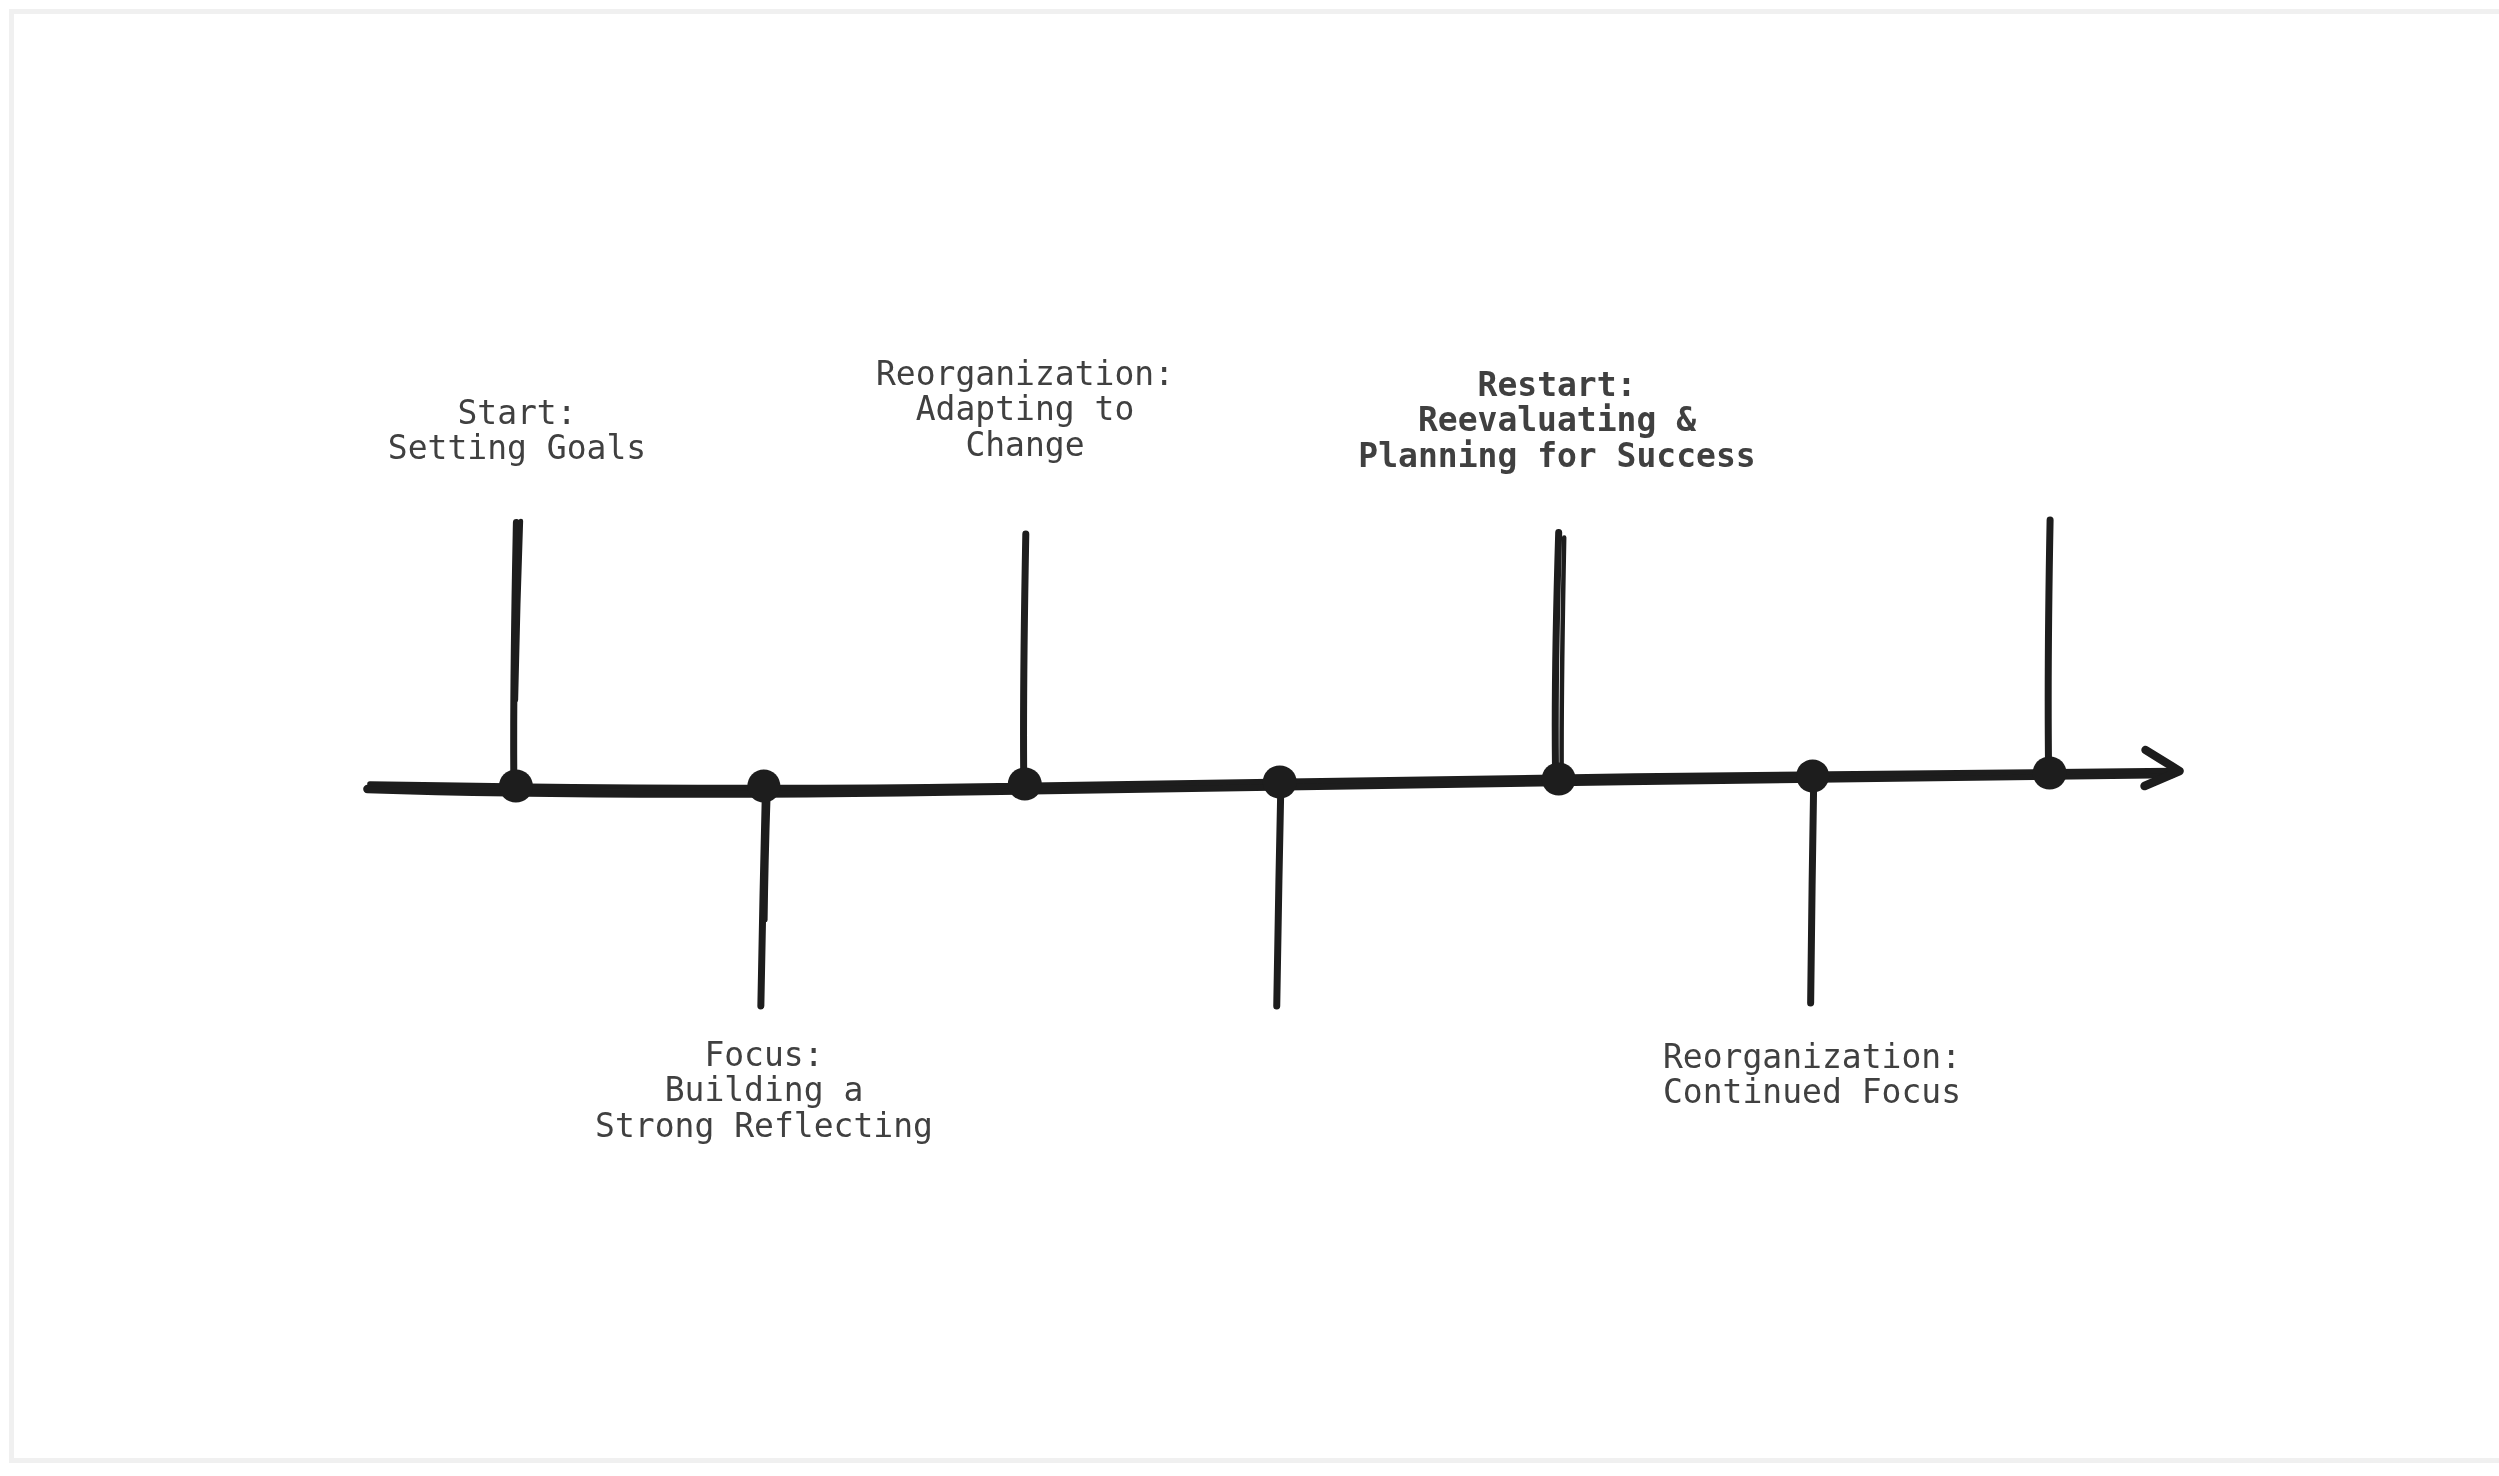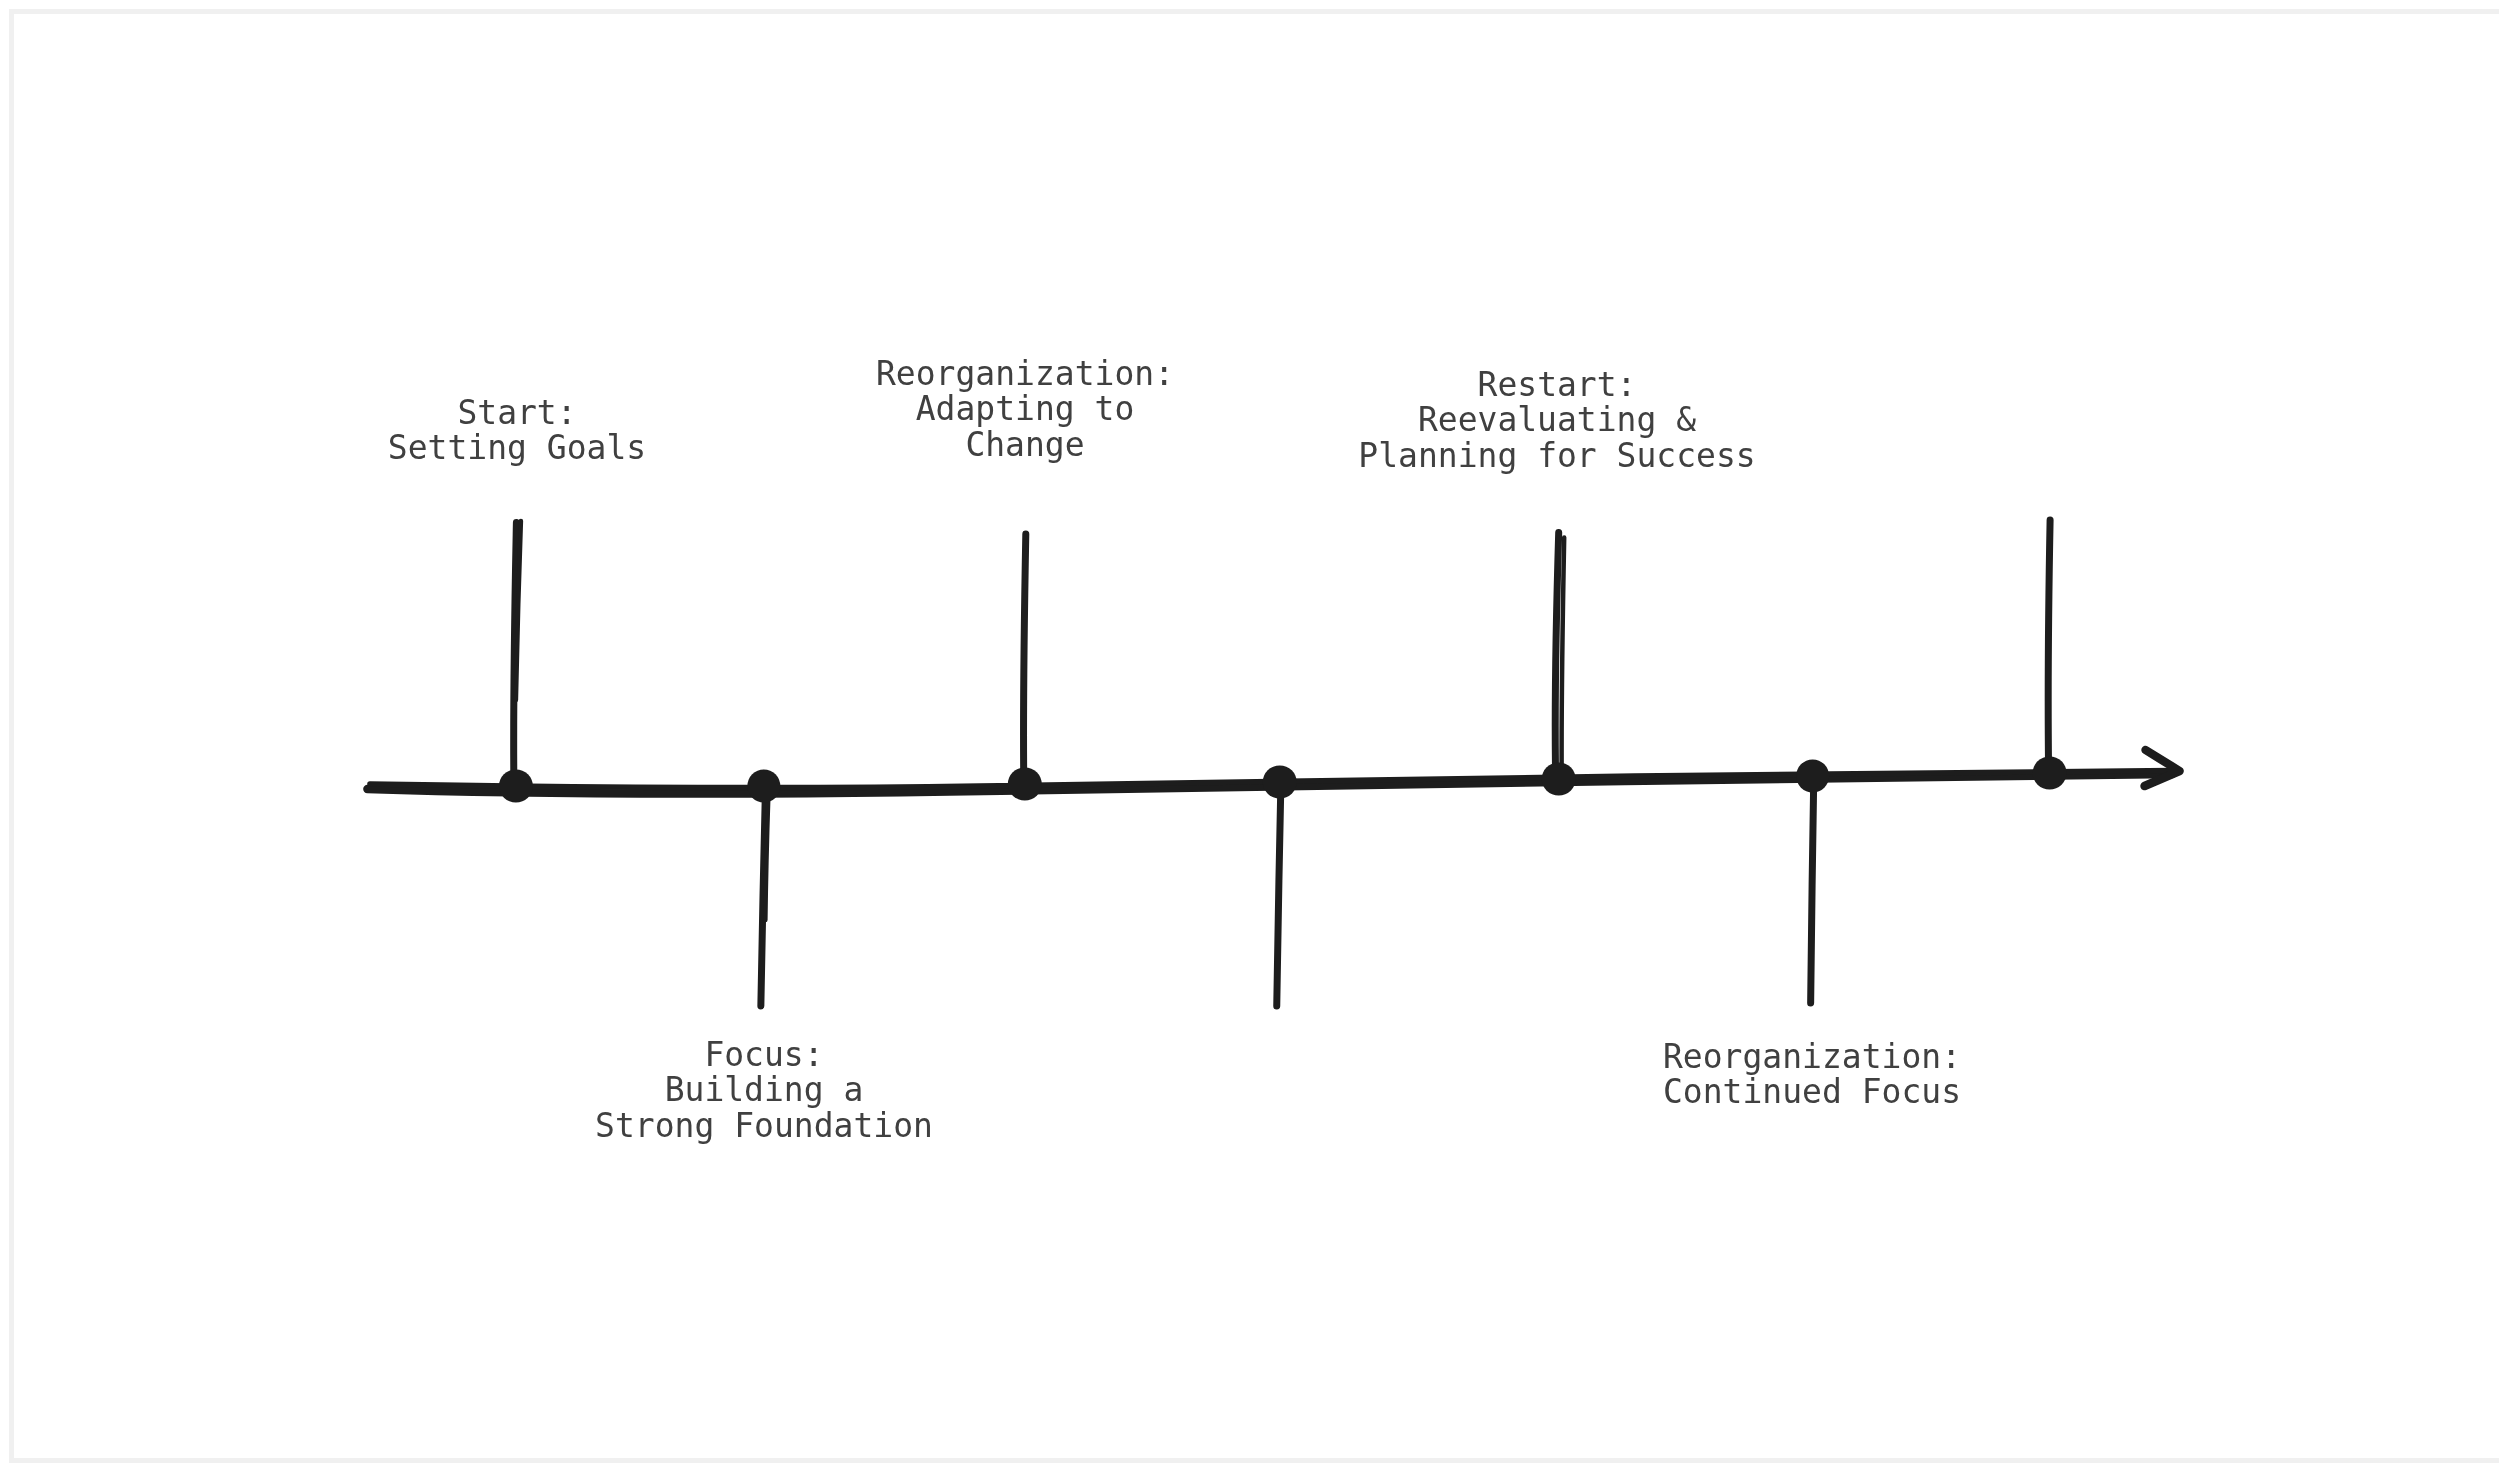--- a/index.html
+++ b/index.html
@@ -100,26 +100,26 @@
     <ellipse cx="4100" cy="1546" rx="34" ry="33" fill="#1d1d1d"></ellipse>
   </svg>
 
   <div class="tl-label above" style="left:517px; top:395px;">Start:
 Setting Goals</div>
 
   <div class="tl-label above" style="left:1025px; top:356px;">Reorganization:
 Adapting to
 Change</div>
 
-  <div class="tl-label above" style="left:1557px; top:367px;">Restart:
+  <div class="tl-label above" style="left:1557px; top:367px;font-weight:bold;">Restart:
 Reevaluating &amp;
 Planning for Success</div>
 
 
   <div class="tl-label below" style="left:764px; top:1037px;">Focus:
 Building a
-Strong Foundation</div>
+Strong Reflecting</div>
 
 
   <div class="tl-label below" style="left:1812px; top:1039px;">Reorganization:
 Continued Focus</div>
 </div>
 
 
 </body></html>

